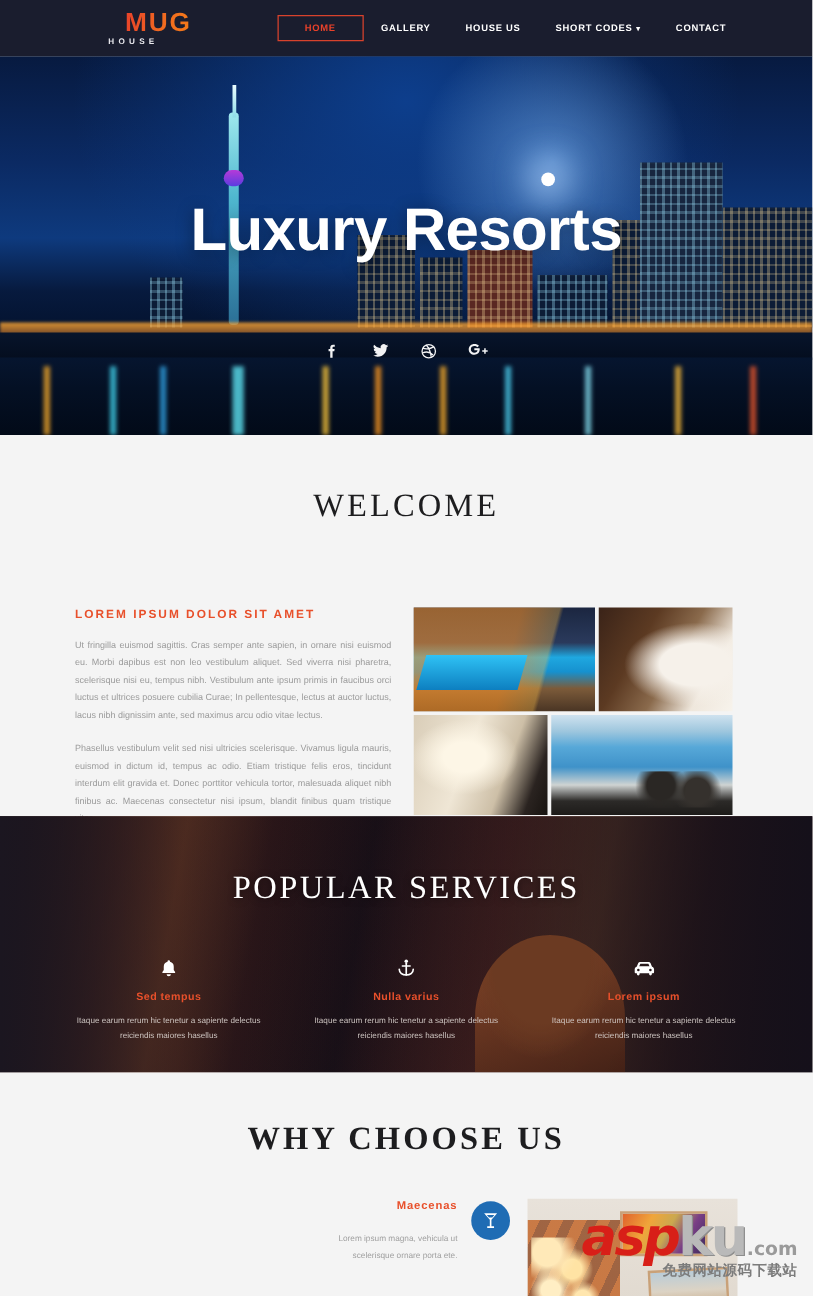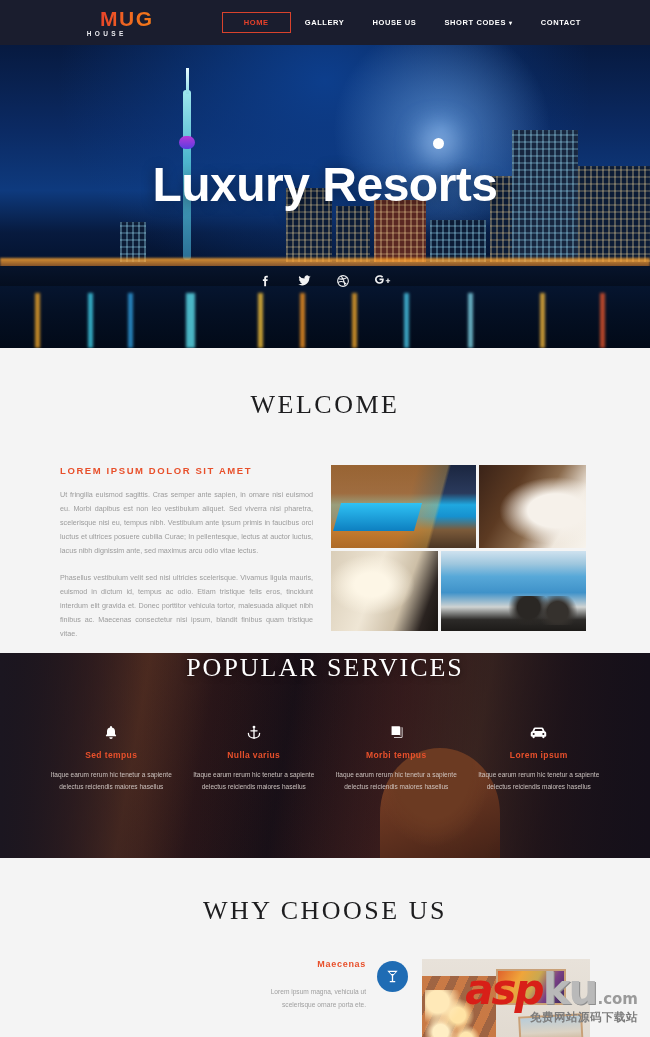--- a/index.html
+++ b/index.html
@@ -104,21 +104,21 @@
   }
   .hero-social .sico { color:#fff; opacity:.95; display:block; }
   .hero-social .sico svg { display:block; }
 
   
   .welcome { background:#f4f4f4; padding-top:42px; height:305px; position:relative; }
   .sec-title {
     text-align:center; font-family:"Liberation Serif", serif;
     font-size:26px; color:#1d1d1f; letter-spacing:2.5px; font-weight:normal;
   }
-  .wel-body { display:flex; padding:0 60px; margin-top:45px; gap:18px; }
+  .wel-body { display:flex; padding:0 60px; margin-top:66px; gap:18px; }
   .wel-left { width:253px; }
   .wel-head {
     color:#e8502b; font-size:9.5px; font-weight:bold; letter-spacing:1.6px;
     margin-bottom:12px;
   }
   .wel-p {
     color:#9b9b9b; font-size:7.2px; line-height:1.95; margin-bottom:13px;
     text-align:justify;
   }
   .more-btn {
@@ -173,42 +173,42 @@
   }
   .svc-figure {
     position:absolute; right:150px; bottom:0; width:120px; height:110px;
     background:
       radial-gradient(ellipse at 44% 18%, #6b3a22 0 40%, rgba(107,58,34,0) 62%),
       linear-gradient(160deg, rgba(150,80,45,.85), rgba(70,34,22,.9));
     border-radius:50% 50% 10% 10%/60% 60% 0 0;
     filter:blur(.4px);
   }
   .svc-title {
-    position:relative; text-align:center; 
+    position:relative; text-align:center; padding-top:42px;
     font-family:"Liberation Serif", serif; font-size:26px; color:#ffffff;
     letter-spacing:2px; text-shadow:0 1px 6px rgba(0,0,0,.5);
   }
   .svc-row {
     position:relative; display:flex; padding:0 40px; margin-top:38px; gap:0;
   }
   .svc { flex:1; text-align:center; padding:0 8px; }
   .svc-ico { height:22px; display:flex; align-items:center; justify-content:center; }
   .svc-ico svg { display:block; }
   .svc-name {
     color:#e8502b; font-size:8.5px; font-weight:bold; letter-spacing:.4px;
     margin-top:7px;
   }
   .svc-desc {
     color:#d7cfcb; font-size:6.5px; line-height:1.85; margin-top:9px;
     opacity:.92;
   }
 
   
   .why { background:#f4f4f4; height:184px; position:relative; }
-  .why .sec-title { padding-top:38px; }
+  .why .sec-title { padding-top:38px;font-weight:bold; }
   .why-row { display:flex; align-items:flex-start; margin-top:33px; padding:0 60px; gap:14px; }
   .why-col { flex:1; display:flex; gap:11px; }
   .why-col.left { justify-content:flex-end; text-align:right; }
   .why-col.right { justify-content:flex-start; text-align:left; }
   .why-txt { width:128px; }
   .why-head {
     color:#e8502b; font-size:9px; font-weight:bold; letter-spacing:.7px; margin-bottom:17px;
   }
   .why-p { color:#a0a0a0; font-size:6.6px; line-height:1.95; }
   .why-badge {
@@ -407,30 +407,20 @@
               <circle cx="12" cy="4.6" r="2.1" fill="#fff" stroke="none"></circle>
               <path d="M12 7v14"></path>
               <path d="M7.4 10.2h9.2"></path>
               <path d="M3.6 14.2c0 4.3 3.9 6.8 8.4 6.8s8.4-2.5 8.4-6.8"></path>
             </svg>
         </div>
         <div class="svc-name">Nulla varius</div>
         <div class="svc-desc">Itaque earum rerum hic tenetur a sapiente delectus reiciendis maiores hasellus</div>
       </div>
 
-      <div class="svc">
-        <div class="svc-ico">
-          <svg width="17" height="16" viewBox="0 0 24 24" fill="#fff">
-              <path d="M4.6 3.4h11.2a2 2 0 0 1 2 2v13.2a2 2 0 0 0-2-2H4.6V3.4z"></path>
-              <path d="M18.6 4.6h1.2v14.8H8.2v1.2h11.6a1.2 1.2 0 0 0 1.2-1.2V5.8a1.2 1.2 0 0 0-1.2-1.2z"></path>
-            </svg>
-        </div>
-        <div class="svc-name">Morbi tempus</div>
-        <div class="svc-desc">Itaque earum rerum hic tenetur a sapiente delectus reiciendis maiores hasellus</div>
-      </div>
 
       <div class="svc">
         <div class="svc-ico">
           <svg width="19" height="15" viewBox="0 0 26 18" fill="#fff">
               <path d="M4.6 7.4 6.2 3.6A2.4 2.4 0 0 1 8.4 2.2h9.2a2.4 2.4 0 0 1 2.2 1.4l1.6 3.8c1.3.3 2.2 1.4 2.2 2.8v3.2c0 .7-.6 1.3-1.3 1.3h-1.1v.8a1.5 1.5 0 0 1-3 0v-.8H7.8v.8a1.5 1.5 0 0 1-3 0v-.8H3.7c-.7 0-1.3-.6-1.3-1.3v-3.2c0-1.4.9-2.5 2.2-2.8zM7.4 7h11.2l-1.2-2.8H8.6L7.4 7zM6.4 9.6a1.4 1.4 0 1 0 0 2.8 1.4 1.4 0 0 0 0-2.8zm13.2 0a1.4 1.4 0 1 0 0 2.8 1.4 1.4 0 0 0 0-2.8z"></path>
             </svg>
         </div>
         <div class="svc-name">Lorem ipsum</div>
         <div class="svc-desc">Itaque earum rerum hic tenetur a sapiente delectus reiciendis maiores hasellus</div>
       </div>

